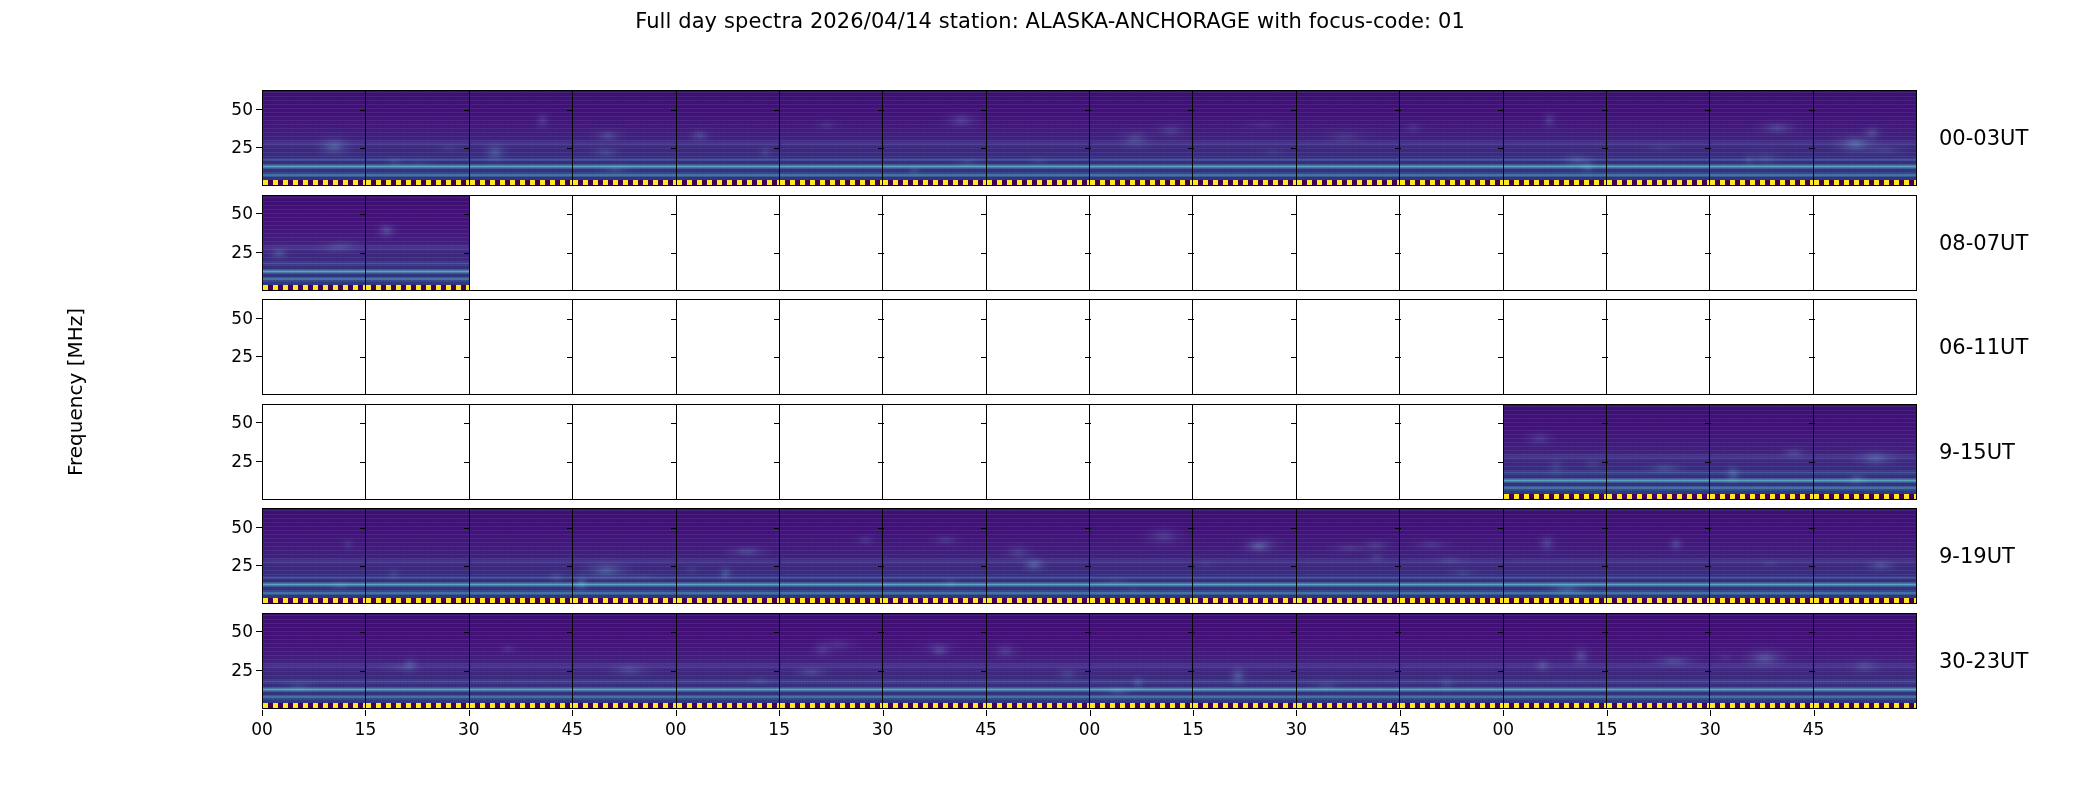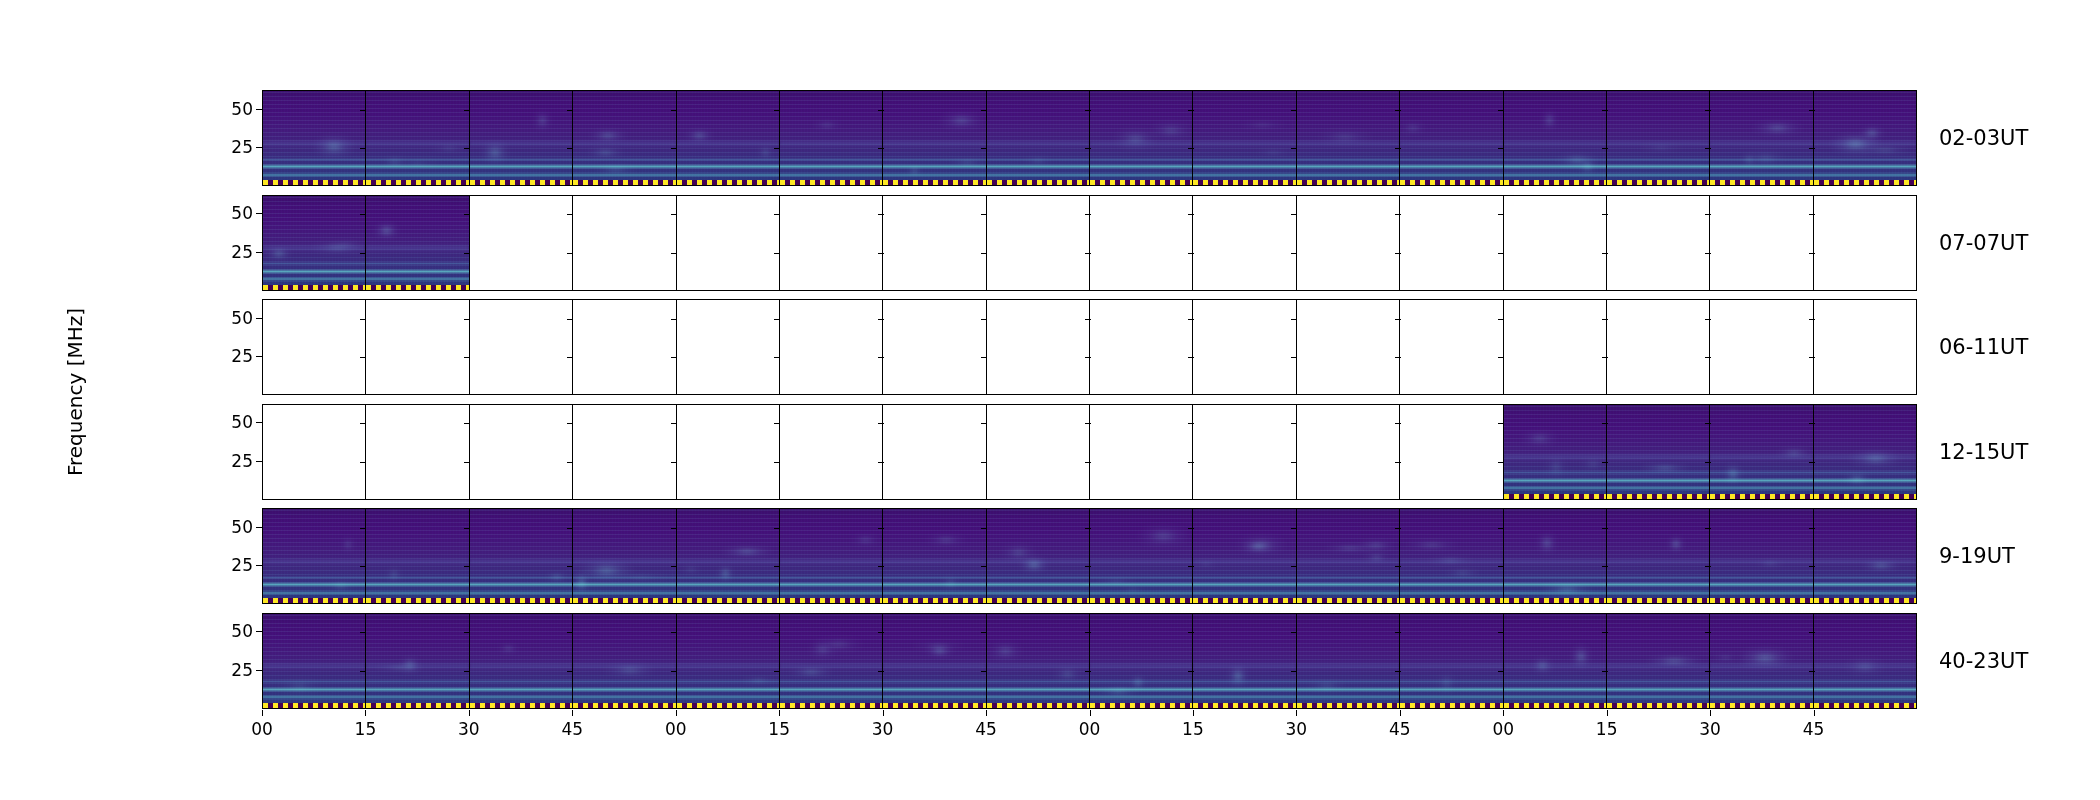--- a/index.html
+++ b/index.html
@@ -181,20 +181,21 @@
     font-size:17px;color:#000;
     transform:translateX(-50%);
     white-space:nowrap;
   }
 </style>
 </head>
 <body>
 
 <div id="figure">
 
+  <div id="title">Full day spectra 2026/04/14 station: ALASKA-ANCHORAGE with focus-code: 01</div>
 
   <div id="ylabel">Frequency [MHz]</div>
 
   <div id="grid">
       <div class="row" style="top: 0px;">
         <div class="ytick" style="top: 57.2903px;"></div>
         <div class="yticklabel" style="top: 57.2903px;">25</div>
         <div class="ytick" style="top: 18.5806px;"></div>
         <div class="yticklabel" style="top: 18.5806px;">50</div>
         <div class="axes">
@@ -448,21 +449,21 @@
           <div class="ytick-inner" style="top: 18.5806px; left: 718.062px;"></div>
           <div class="ytick-inner" style="top: 18.5806px; left: 821.5px;"></div>
           <div class="ytick-inner" style="top: 18.5806px; left: 924.938px;"></div>
           <div class="ytick-inner" style="top: 18.5806px; left: 1028.38px;"></div>
           <div class="ytick-inner" style="top: 18.5806px; left: 1131.81px;"></div>
           <div class="ytick-inner" style="top: 18.5806px; left: 1235.25px;"></div>
           <div class="ytick-inner" style="top: 18.5806px; left: 1338.69px;"></div>
           <div class="ytick-inner" style="top: 18.5806px; left: 1442.12px;"></div>
           <div class="ytick-inner" style="top: 18.5806px; left: 1545.56px;"></div>
         </div>
-        <div class="rowlabel">02-03UT</div>
+        <div class="rowlabel">00-03UT</div>
       </div>
       <div class="row" style="top: 104.5px;">
         <div class="ytick" style="top: 57.2903px;"></div>
         <div class="yticklabel" style="top: 57.2903px;">25</div>
         <div class="ytick" style="top: 18.5806px;"></div>
         <div class="yticklabel" style="top: 18.5806px;">50</div>
         <div class="axes">
           <div class="cells">
             <div class="cell">
               <div class="spec">
@@ -531,21 +532,21 @@
           <div class="ytick-inner" style="top: 18.5806px; left: 718.062px;"></div>
           <div class="ytick-inner" style="top: 18.5806px; left: 821.5px;"></div>
           <div class="ytick-inner" style="top: 18.5806px; left: 924.938px;"></div>
           <div class="ytick-inner" style="top: 18.5806px; left: 1028.38px;"></div>
           <div class="ytick-inner" style="top: 18.5806px; left: 1131.81px;"></div>
           <div class="ytick-inner" style="top: 18.5806px; left: 1235.25px;"></div>
           <div class="ytick-inner" style="top: 18.5806px; left: 1338.69px;"></div>
           <div class="ytick-inner" style="top: 18.5806px; left: 1442.12px;"></div>
           <div class="ytick-inner" style="top: 18.5806px; left: 1545.56px;"></div>
         </div>
-        <div class="rowlabel">07-07UT</div>
+        <div class="rowlabel">08-07UT</div>
       </div>
       <div class="row" style="top: 209px;">
         <div class="ytick" style="top: 57.2903px;"></div>
         <div class="yticklabel" style="top: 57.2903px;">25</div>
         <div class="ytick" style="top: 18.5806px;"></div>
         <div class="yticklabel" style="top: 18.5806px;">50</div>
         <div class="axes">
           <div class="cells">
             <div class="cell empty"></div>
             <div class="cell empty"></div>
@@ -697,21 +698,21 @@
           <div class="ytick-inner" style="top: 18.5806px; left: 718.062px;"></div>
           <div class="ytick-inner" style="top: 18.5806px; left: 821.5px;"></div>
           <div class="ytick-inner" style="top: 18.5806px; left: 924.938px;"></div>
           <div class="ytick-inner" style="top: 18.5806px; left: 1028.38px;"></div>
           <div class="ytick-inner" style="top: 18.5806px; left: 1131.81px;"></div>
           <div class="ytick-inner" style="top: 18.5806px; left: 1235.25px;"></div>
           <div class="ytick-inner" style="top: 18.5806px; left: 1338.69px;"></div>
           <div class="ytick-inner" style="top: 18.5806px; left: 1442.12px;"></div>
           <div class="ytick-inner" style="top: 18.5806px; left: 1545.56px;"></div>
         </div>
-        <div class="rowlabel">12-15UT</div>
+        <div class="rowlabel">9-15UT</div>
       </div>
       <div class="row" style="top: 418px;">
         <div class="ytick" style="top: 57.2903px;"></div>
         <div class="yticklabel" style="top: 57.2903px;">25</div>
         <div class="ytick" style="top: 18.5806px;"></div>
         <div class="yticklabel" style="top: 18.5806px;">50</div>
         <div class="axes">
           <div class="cells">
             <div class="cell">
               <div class="spec">
@@ -1219,21 +1220,21 @@
           <div class="ytick-inner" style="top: 18.5806px; left: 718.062px;"></div>
           <div class="ytick-inner" style="top: 18.5806px; left: 821.5px;"></div>
           <div class="ytick-inner" style="top: 18.5806px; left: 924.938px;"></div>
           <div class="ytick-inner" style="top: 18.5806px; left: 1028.38px;"></div>
           <div class="ytick-inner" style="top: 18.5806px; left: 1131.81px;"></div>
           <div class="ytick-inner" style="top: 18.5806px; left: 1235.25px;"></div>
           <div class="ytick-inner" style="top: 18.5806px; left: 1338.69px;"></div>
           <div class="ytick-inner" style="top: 18.5806px; left: 1442.12px;"></div>
           <div class="ytick-inner" style="top: 18.5806px; left: 1545.56px;"></div>
         </div>
-        <div class="rowlabel">40-23UT</div>
+        <div class="rowlabel">30-23UT</div>
       </div>
     </div>
 
   <div id="xticks">
       <div class="xtick" style="left: 0px;"></div>
       <div class="xticklabel" style="left: 0px;">00</div>
       <div class="xtick" style="left: 103.438px;"></div>
       <div class="xticklabel" style="left: 103.438px;">15</div>
       <div class="xtick" style="left: 206.875px;"></div>
       <div class="xticklabel" style="left: 206.875px;">30</div>

